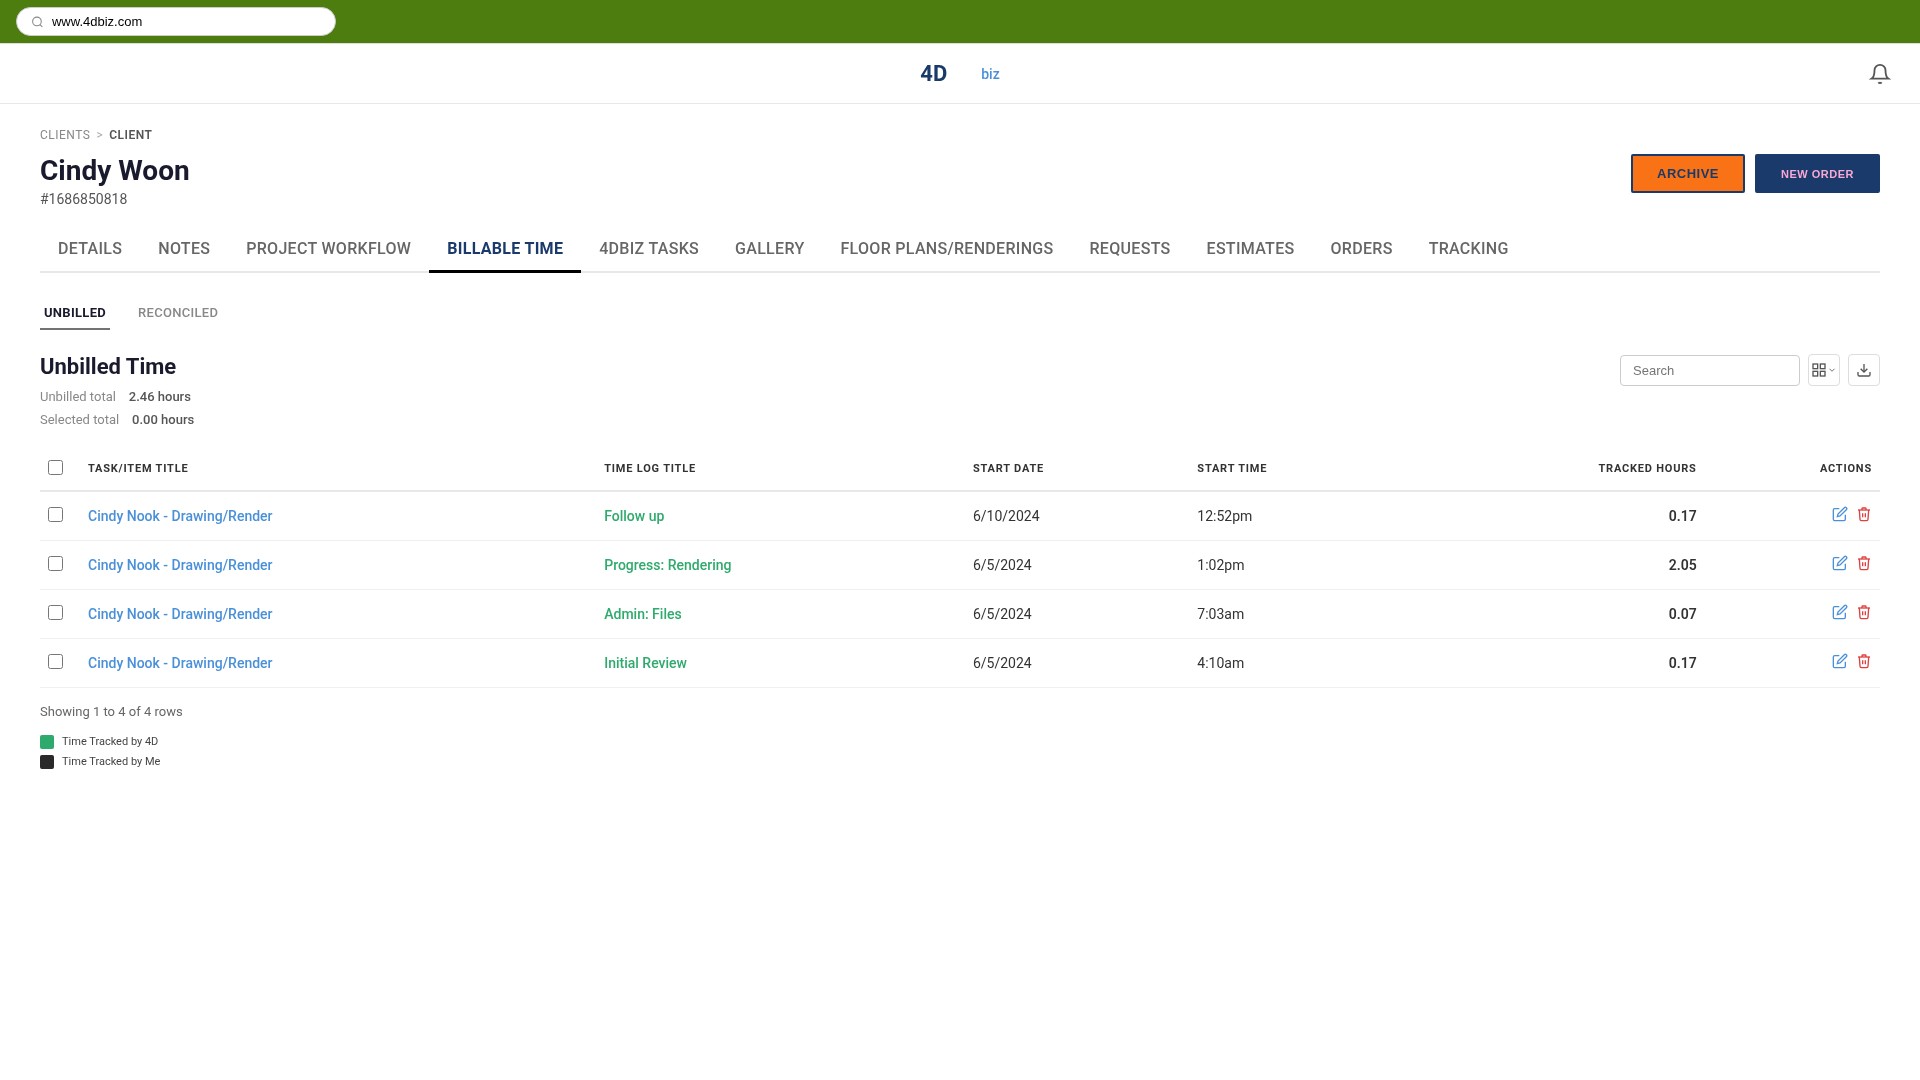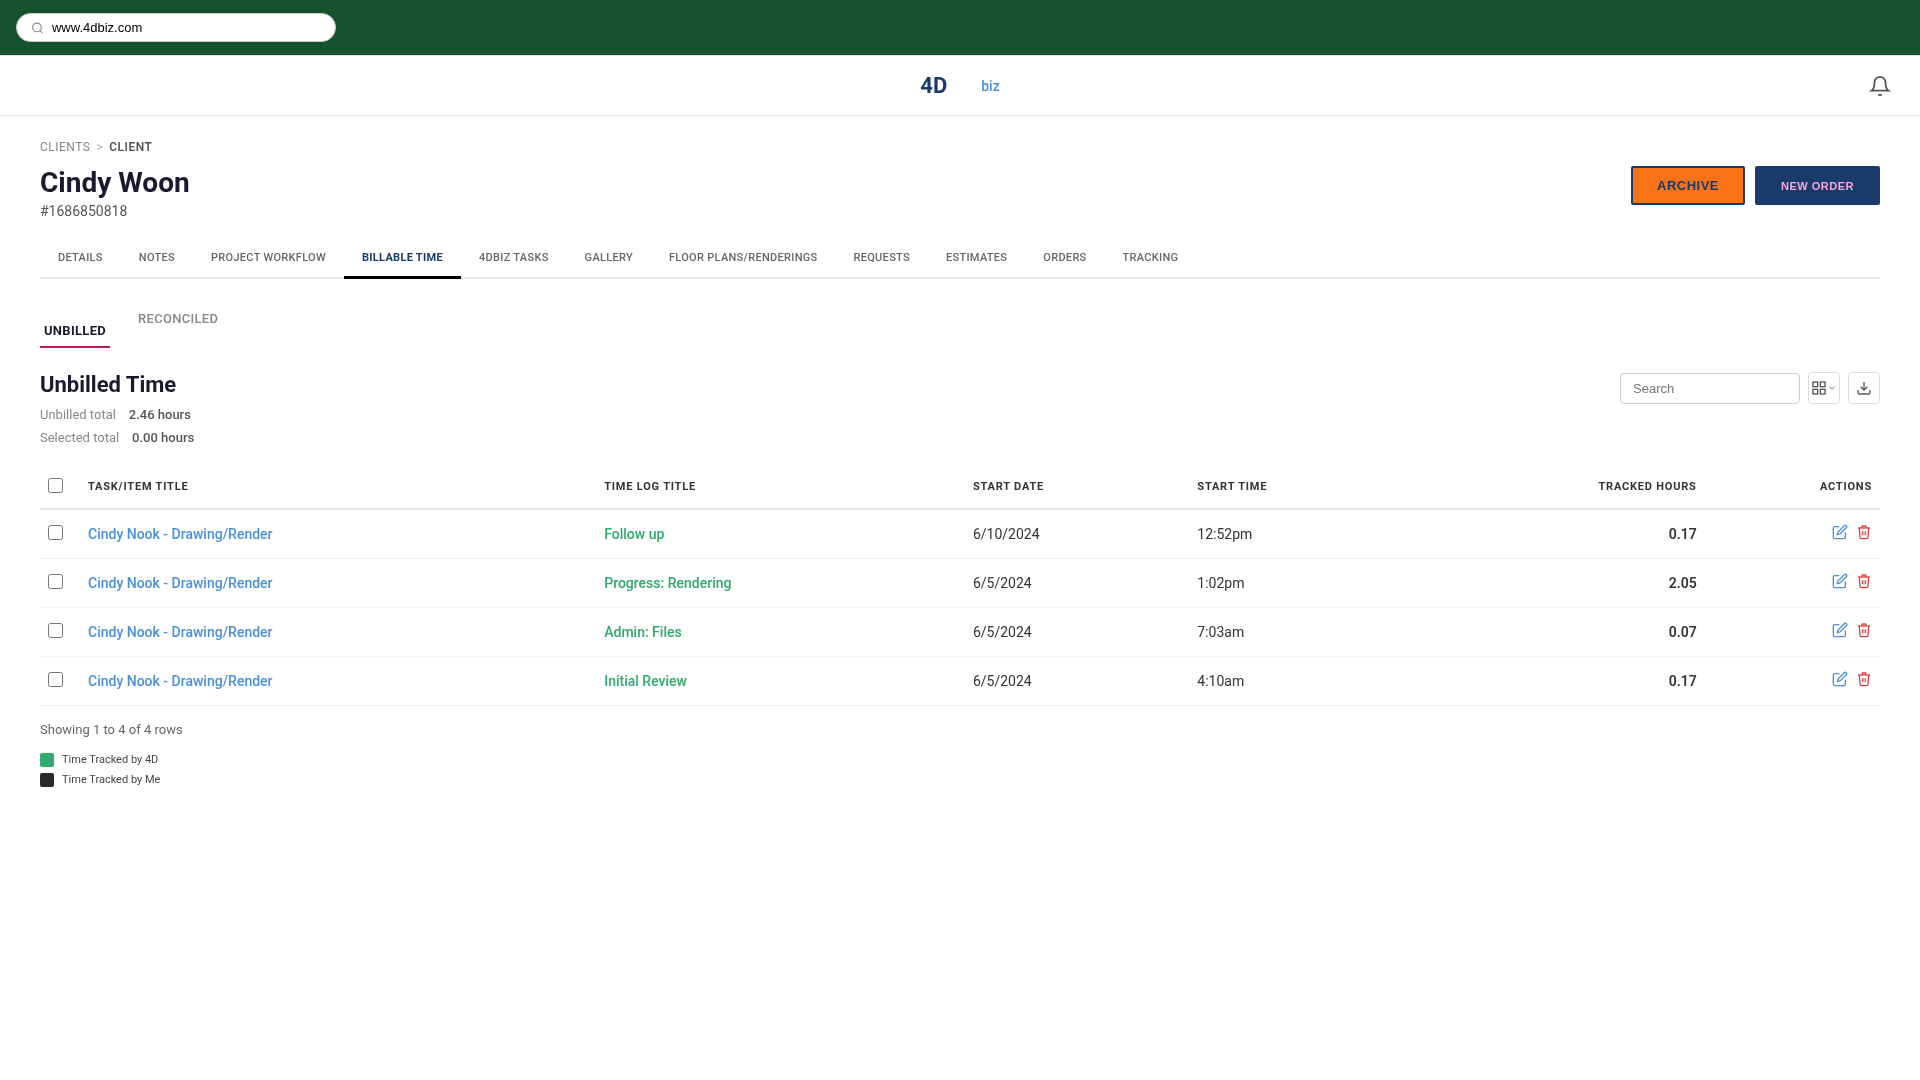--- a/index.html
+++ b/index.html
@@ -1,21 +1,21 @@
 <!DOCTYPE html>
 <html><head>
   <meta charset="utf-8">
   <style>
     * { box-sizing: border-box; margin: 0; padding: 0; }
     body { font-family: -apple-system, BlinkMacSystemFont, 'Segoe UI', Roboto, sans-serif; background: #fff; color: #333; font-size: 14px; }
 
     
     .browser-bar {
-      height: 56px;
-      background: #14532d;
+      height: 44px;
+      background: #4d7c0f;
       display: flex;
       align-items: center;
       padding: 0 16px;
       border-bottom: 1px solid #ddd;
     }
     .address-bar {
       display: flex;
       align-items: center;
       background: #fff;
       border: 1px solid #ccc;
@@ -136,21 +136,21 @@
 
     
     .main-tabs {
       display: flex;
       gap: 0;
       border-bottom: 2px solid #e8e8e8;
       margin-bottom: 24px;
     }
     .main-tab {
       padding: 12px 18px;
-      font-size: 11px;
+      font-size: 16px;
       font-weight: 500;
       color: #666;
       cursor: pointer;
       border-bottom: 3px solid transparent;
       margin-bottom: -2px;
       text-transform: uppercase;
       letter-spacing: 0.3px;
       white-space: nowrap;
     }
     .main-tab.active {
@@ -170,23 +170,22 @@
       font-size: 13px;
       font-weight: 500;
       color: #888;
       cursor: pointer;
       border-bottom: 2px solid transparent;
       text-transform: uppercase;
       letter-spacing: 0.3px;
     }
     .sub-tab.active {
       color: #1a1a2e;
-      border-bottom: 2px solid #be185d;
+      border-bottom: 2px solid #737373;
       font-weight: 700;
-      margin-top: 12px;
     }
 
     
     .section-header {
       display: flex;
       align-items: flex-start;
       justify-content: space-between;
       margin-bottom: 8px;
     }
     .section-title {

